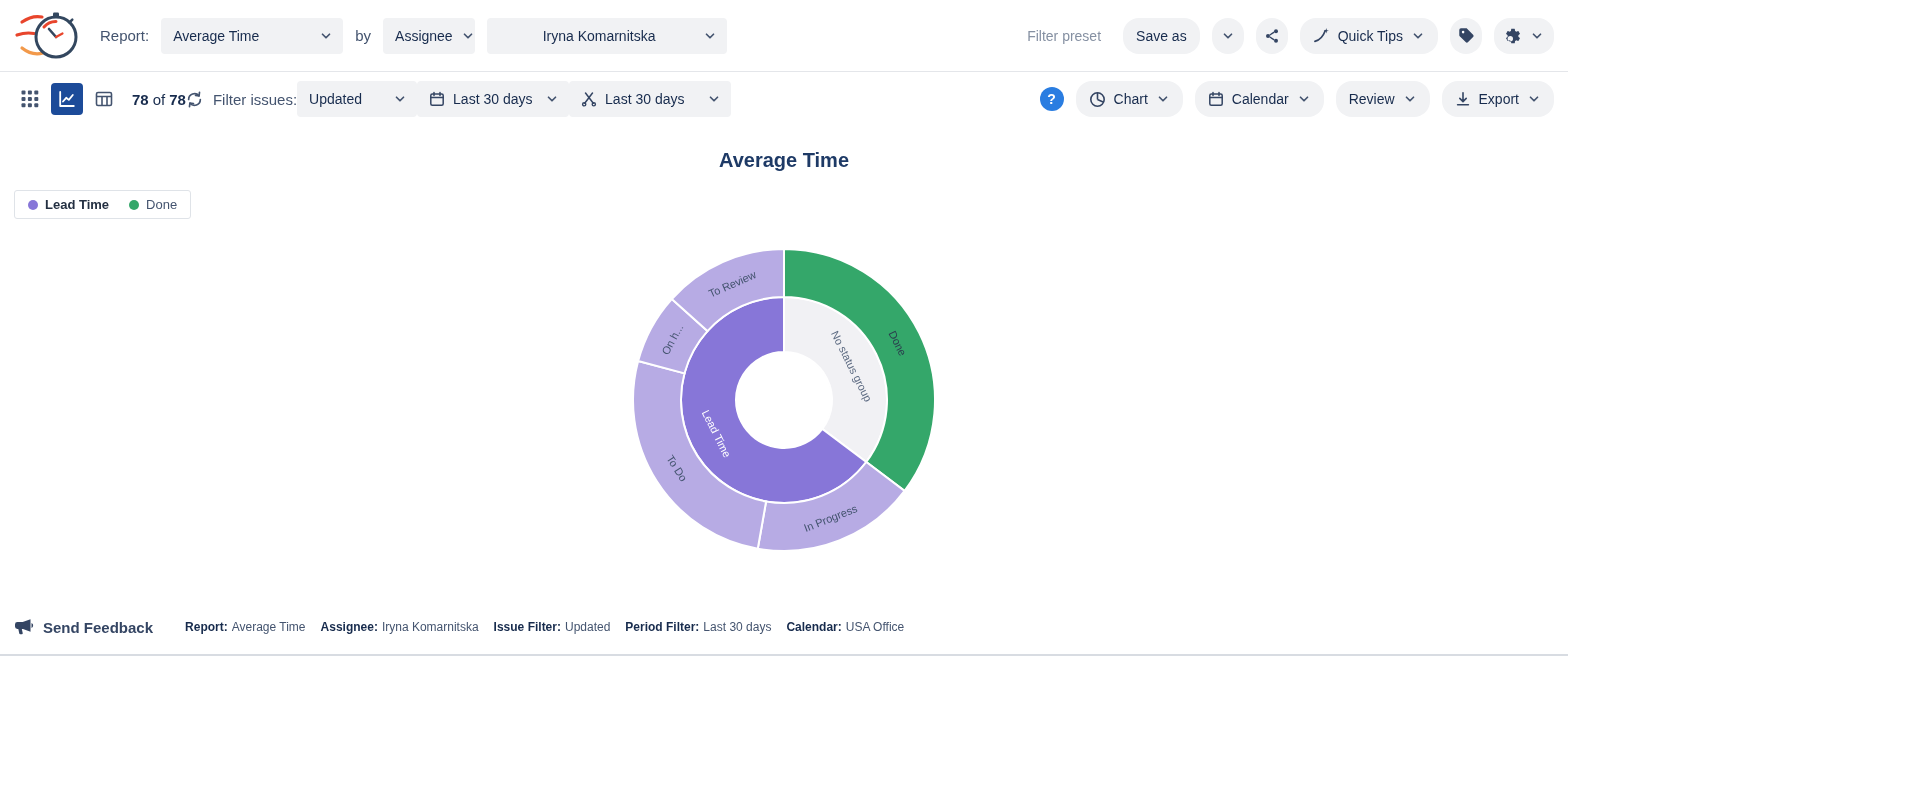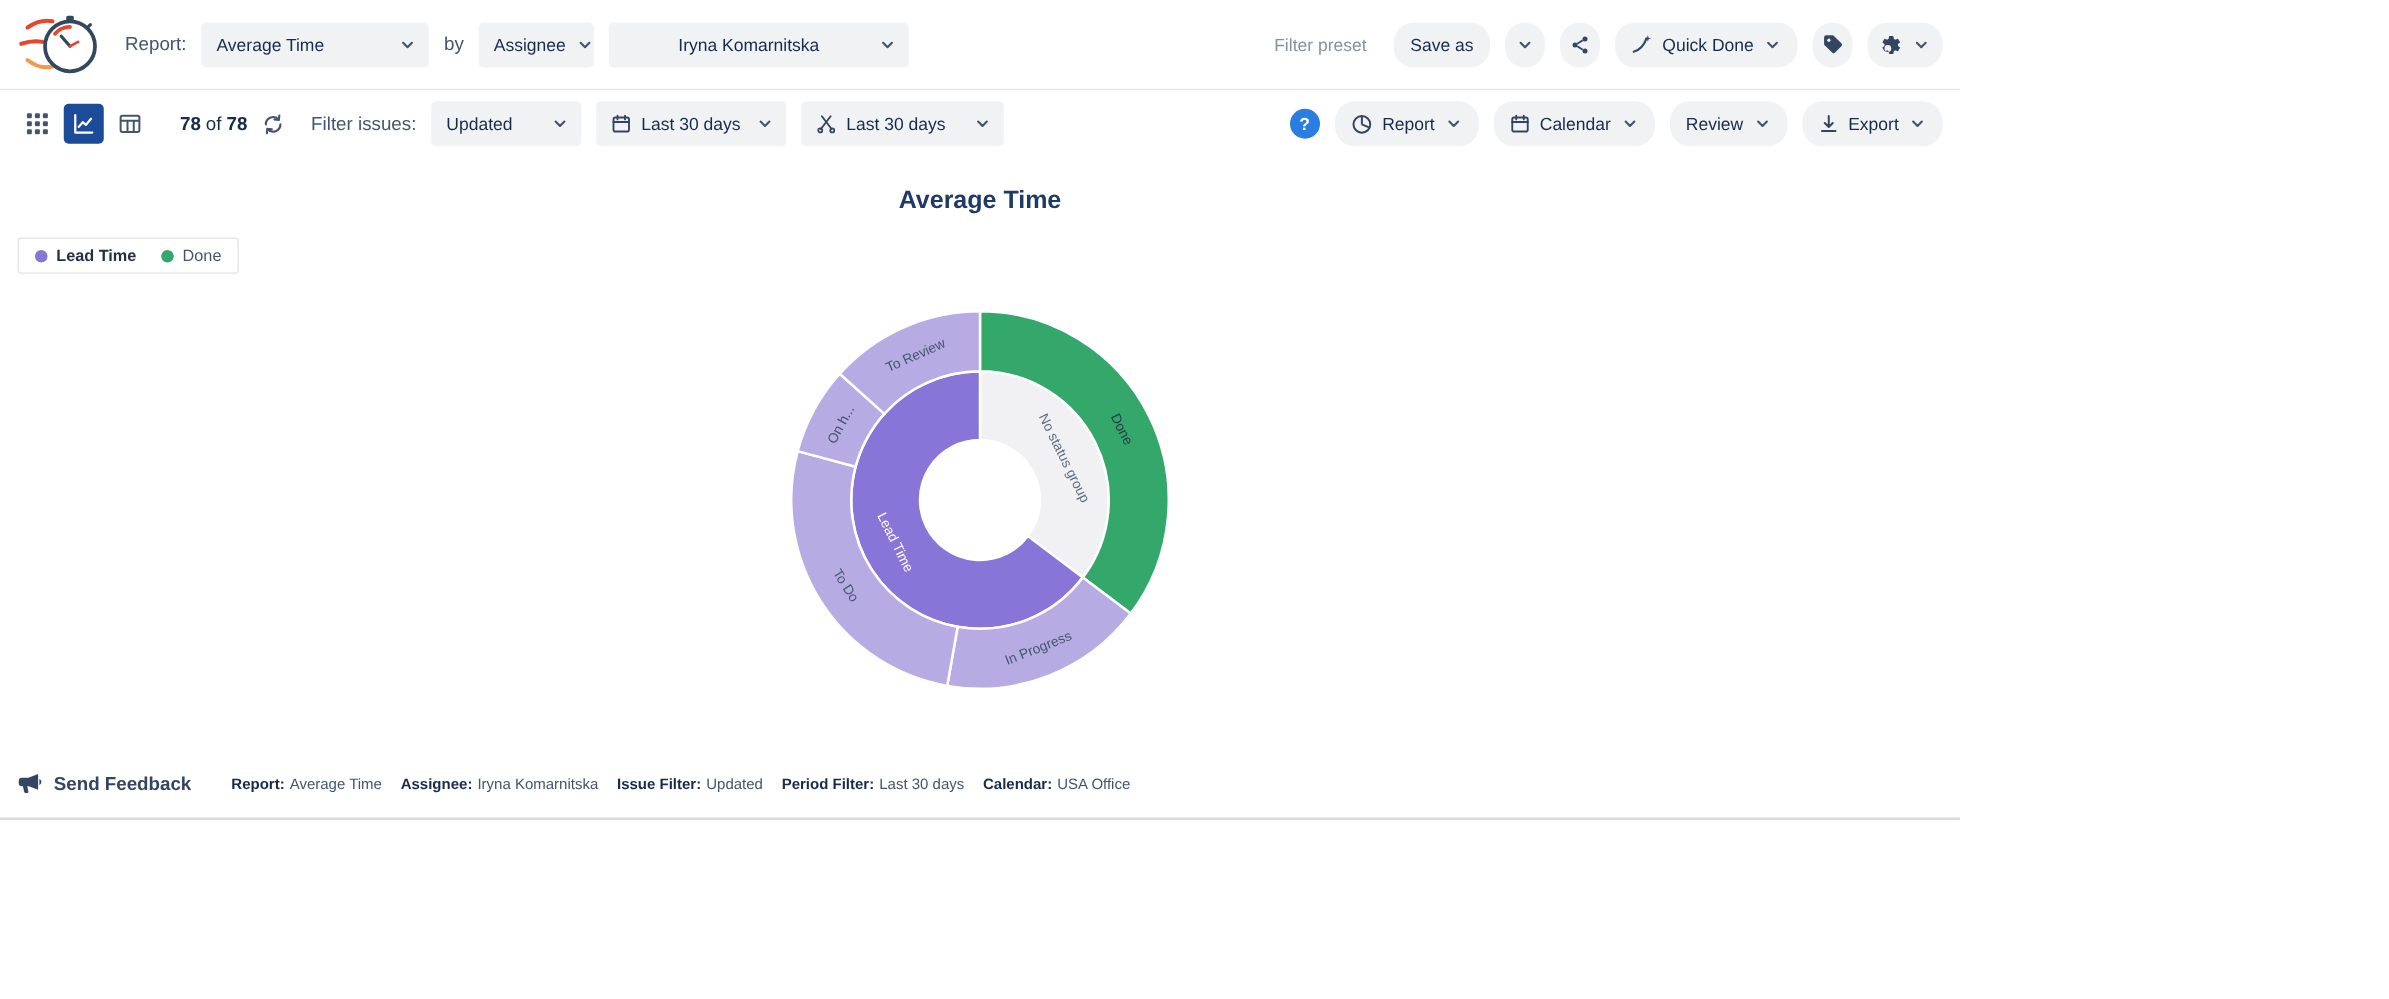--- a/index.html
+++ b/index.html
@@ -23,21 +23,21 @@
   .select{position:relative;height:36px;background:var(--button-bg);border-radius:4px;display:flex;align-items:center;justify-content:space-between;gap:8px;padding:0 10px 0 12px;font-size:14px;color:var(--dark-text);cursor:pointer;white-space:nowrap;}
   .select.center{justify-content:center;padding-right:28px;}
   .select.center .chev{position:absolute;right:10px;}
   .chev{display:flex;color:#44546f;flex:none;}
   .btn{height:36px;background:var(--button-bg);border:none;border-radius:16px;display:inline-flex;align-items:center;gap:8px;padding:0 13px;font-size:14px;color:var(--dark-text);cursor:pointer;white-space:nowrap;}
   .btn.icon-only{width:32px;padding:0;justify-content:center;}
   .header-right{margin-left:auto;display:flex;align-items:center;gap:12px;}
   .muted{color:#8590a2;font-size:14px;margin-right:10px;white-space:nowrap;}
 
   
-  .toolbar{height:54px;display:flex;align-items:center;gap:12px;padding:0 14px;}
+  .toolbar{height:54px;display:flex;align-items:center;padding:0 14px;}
   .view-group{display:flex;align-items:center;gap:5px;margin-right:12px;}
   .view-btn{width:32px;height:32px;border:none;background:transparent;border-radius:4px;display:flex;align-items:center;justify-content:center;color:#44546f;cursor:pointer;}
   .view-btn.selected{background:var(--selected-view-bg);color:#fff;}
   .count{font-size:15px;color:var(--dark-text);display:flex;gap:4px;align-items:center;}
   .count b{font-weight:700;}
   .refresh-btn{border:none;background:transparent;color:#44546f;display:flex;align-items:center;cursor:pointer;margin-right:10px;}
   .toolbar-right{margin-left:auto;display:flex;align-items:center;gap:12px;}
   .help-circle{width:24px;height:24px;border-radius:50%;background:var(--help-icon-bg);color:#fff;border:none;font-size:14px;font-weight:700;display:flex;align-items:center;justify-content:center;cursor:pointer;}
 
   
@@ -129,21 +129,21 @@
             <circle cx="12" cy="12.8" r="2"></circle>
           <path d="M5.8 7l4.4-2.8M5.8 9l4.4 2.8" stroke="#344563" stroke-width="1.4" fill="none"></path>
         </svg>
       </button>
 
       <button class="btn">
         <svg width="17" height="17" viewBox="0 0 16 16">
           <path d="M1.8 13.5C6 12.5 9.5 9 11.5 3.5" fill="none" stroke="#344563" stroke-width="1.6" stroke-linecap="round"></path>
           <path d="M12.5 1l.55 1.95L15 3.5l-1.95.55L12.5 6l-.55-1.95L10 3.5l1.95-.55z" fill="#344563"></path>
         </svg>
-        <span>Quick Done</span>
+        <span>Quick Tips</span>
         <span class="chev">
           <svg width="14" height="14" viewBox="0 0 14 14">
               <path d="M3.5 5.25L7 8.75l3.5-3.5" fill="none" stroke="currentColor" stroke-width="1.7" stroke-linecap="round" stroke-linejoin="round"></path>
             </svg>
         </span>
       </button>
 
       <button class="btn icon-only">
         <svg width="17" height="17" viewBox="0 0 16 16">
           <path d="M8.6 1.6l5.6 5.6a1.6 1.6 0 010 2.3l-4.7 4.7a1.6 1.6 0 01-2.3 0L1.6 8.6a1.3 1.3 0 01-.4-.9V2.8A1.6 1.6 0 012.8 1.2h4.9c.34 0 .66.14.9.4z" fill="#344563"></path>
@@ -248,21 +248,21 @@
     <div class="toolbar-right">
       <button class="help-circle">
         <span>?</span>
       </button>
 
       <button class="btn">
         <svg width="17" height="17" viewBox="0 0 16 16">
           <circle cx="8" cy="8" r="6.3" fill="none" stroke="#344563" stroke-width="1.5"></circle>
           <path d="M8 8V1.7M8 8l5.8 2.5" stroke="#344563" stroke-width="1.5" fill="none"></path>
         </svg>
-        <span>Report</span>
+        <span>Chart</span>
         <span class="chev">
           <svg width="14" height="14" viewBox="0 0 14 14">
               <path d="M3.5 5.25L7 8.75l3.5-3.5" fill="none" stroke="currentColor" stroke-width="1.7" stroke-linecap="round" stroke-linejoin="round"></path>
             </svg>
         </span>
       </button>
 
       <button class="btn">
         <svg width="16" height="16" viewBox="0 0 16 16">
           <rect x="1.8" y="3" width="12.4" height="11.2" rx="1.5" fill="none" stroke="#344563" stroke-width="1.5"></rect>

